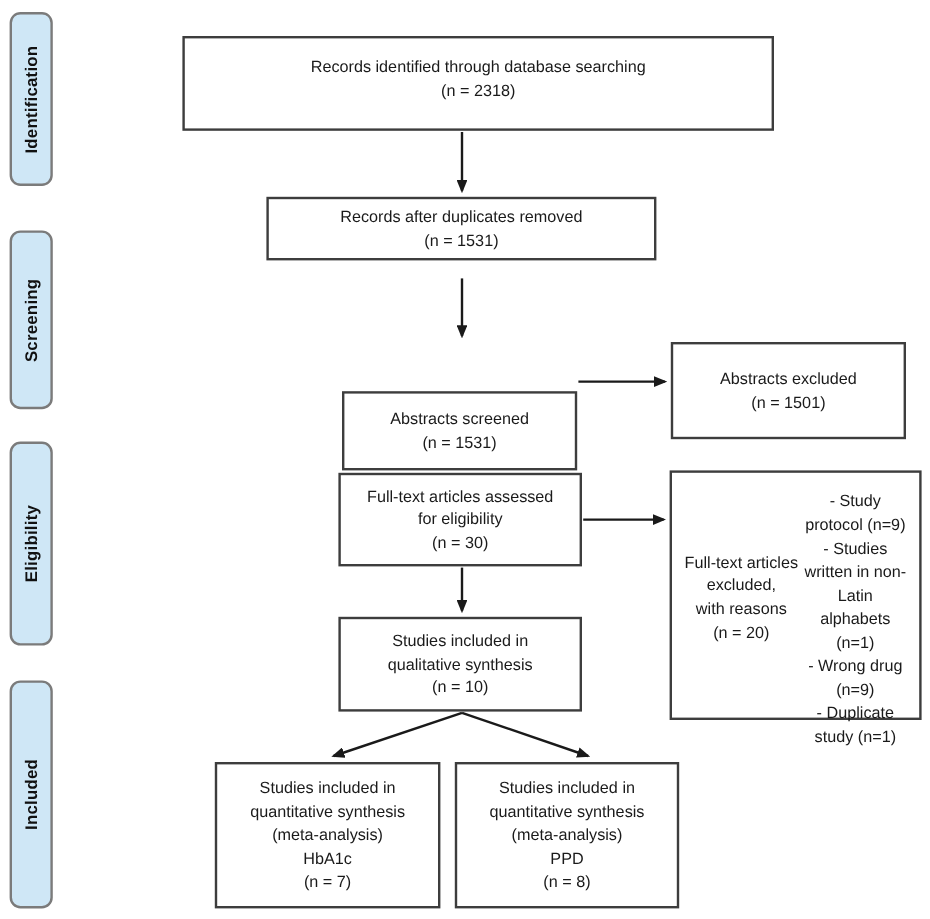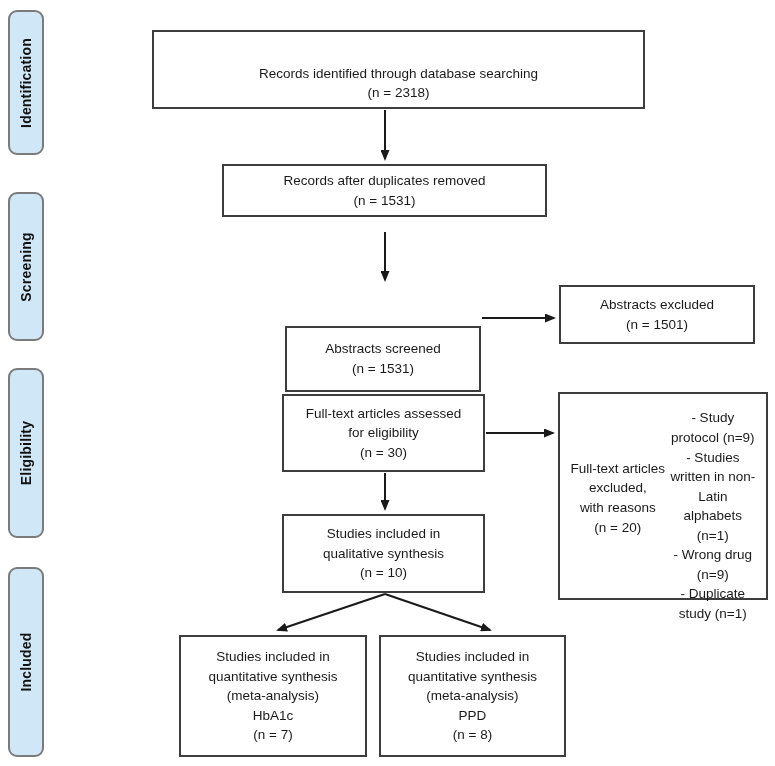--- a/index.html
+++ b/index.html
@@ -45,24 +45,24 @@
     position:absolute;
     box-sizing:border-box;
     background:#ffffff;
     border:2px solid var(--box-border);
     display:flex;align-items:center;justify-content:center;
     text-align:center;
     font-size:13.5px;line-height:1.45;
     padding:4px 8px;
   }
   .box-text{white-space:pre-line;}
-  .b-records{left:152px;top:30px;width:493px;height:79px;align-items:flex-end;padding-top:14px;}
+  .b-records{left:152px;top:30px;width:493px;height:79px;align-items:flex-start;padding-top:14px;}
   .b-duplicates{left:222px;top:164px;width:325px;height:53px;}
   .b-abs-screened{left:285px;top:285px;width:196px;height:66px;margin-top:41px;}
-  .b-abs-excluded{left:559px;top:285px;width:196px;height:59px;}
+  .b-abs-excluded{left:559px;top:285px;width:196px;height:81px;}
   .b-ft-assessed{left:282px;top:394px;width:203px;height:78px;}
   .b-ft-excluded{
     left:558px;top:392px;width:210px;height:208px;
     flex-direction:row;justify-content:space-between;padding-top:8px;
   }
   .b-ft-excluded .reasons{margin-top:36px;}
   .b-qualitative{left:282px;top:514px;width:203px;height:79px;}
   .b-quant-hba1c{left:179px;top:635px;width:188px;height:122px;}
   .b-quant-ppd{left:379px;top:635px;width:187px;height:122px;}
 </style>

